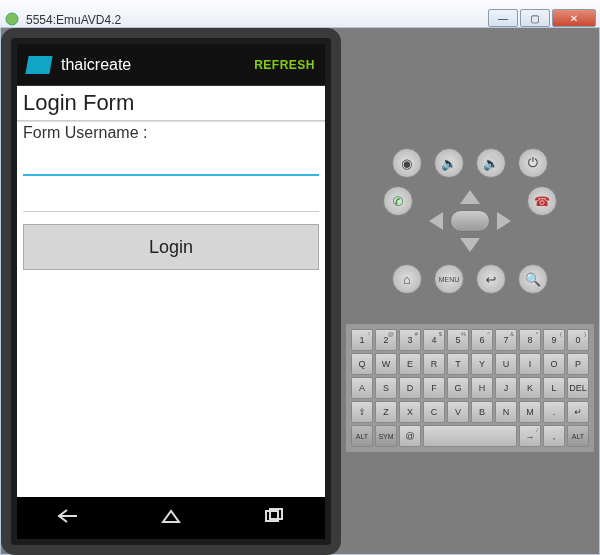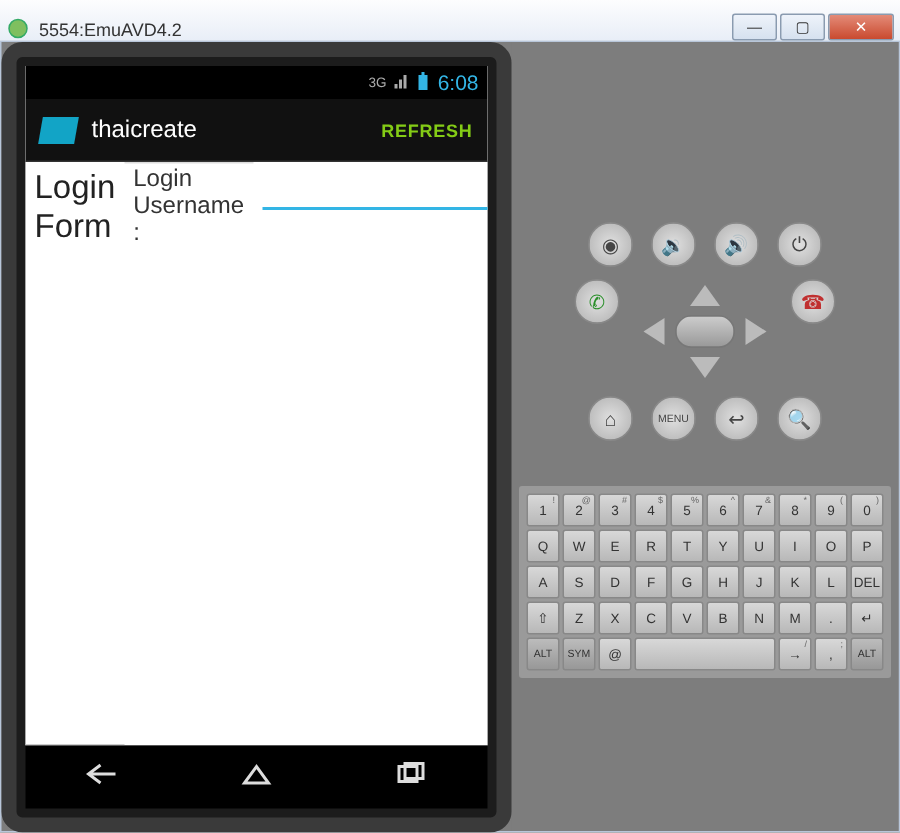--- a/index.html
+++ b/index.html
@@ -88,21 +88,21 @@
     }
     .app-logo {
       width: 24px; height: 18px;
       background: #12a4c6;
       transform: skewX(-10deg);
       margin-right: 10px;
     }
     .app-title { color: #fff; font-size: 16px; flex: 1; }
     .app-refresh { color: #84cc16; font-size: 12px; font-weight: bold; letter-spacing: 0.5px; }
     
-    .content { flex: 1; background: #fff; display: flex; flex-direction: row; }
+    .content { flex: 1; background: #fff; display: flex; flex-direction: column; }
     .form-title { font-size: 22px; padding: 4px 6px; color: #222; border-bottom: 1px solid #ccc; }
     .form-label { font-size: 16px; padding: 2px 6px; color: #333; border-top: 1px solid #ddd; }
     .form-input {
       height: 30px;
       margin: 2px 6px 4px 6px;
       border: none;
       border-bottom: 2px solid #33b5e5;
       font-size: 14px;
       padding: 0 2px;
       background: transparent;
@@ -215,45 +215,30 @@
     <div class="win-btn">▢</div>
     <div class="win-btn close">✕</div>
   </div>
 </div>
 
 <div class="emu-area">
 
   <div class="device">
     <div class="screen">
 
-      <div class="status-bar">
-        <span class="status-3g">3G</span>
-        <span class="sig-icon">
-          <svg width="12" height="12" viewBox="0 0 12 12">
-              <path d="M1 11h2V8H1zM4 11h2V5H4zM7 11h2V2H7z" fill="#aaa"></path>
-            </svg>
-        </span>
-        <span class="batt-icon">
-          <svg width="8" height="12" viewBox="0 0 8 12">
-              <rect x="1" y="2" width="6" height="10" fill="#33b5e5"></rect>
-              <rect x="3" y="0" width="2" height="2" fill="#33b5e5"></rect>
-            </svg>
-        </span>
-        <span class="status-time">6:08</span>
-      </div>
 
       <div class="app-bar">
         <div class="app-logo"></div>
         <span class="app-title">thaicreate</span>
         <span class="app-refresh">REFRESH</span>
       </div>
 
       <div class="content">
         <div class="form-title">Login Form</div>
-        <div class="form-label">Login Username :</div>
+        <div class="form-label">Form Username :</div>
         <input class="form-input" value="" style="">
         <input class="form-input pw" type="password" value="" style="">
         <button class="login-btn">Login</button>
         <div class="spacer"></div>
       </div>
 
     </div>
     <div class="nav-bar">
       <span class="nav-btn">
         <svg width="22" height="16" viewBox="0 0 22 16">

